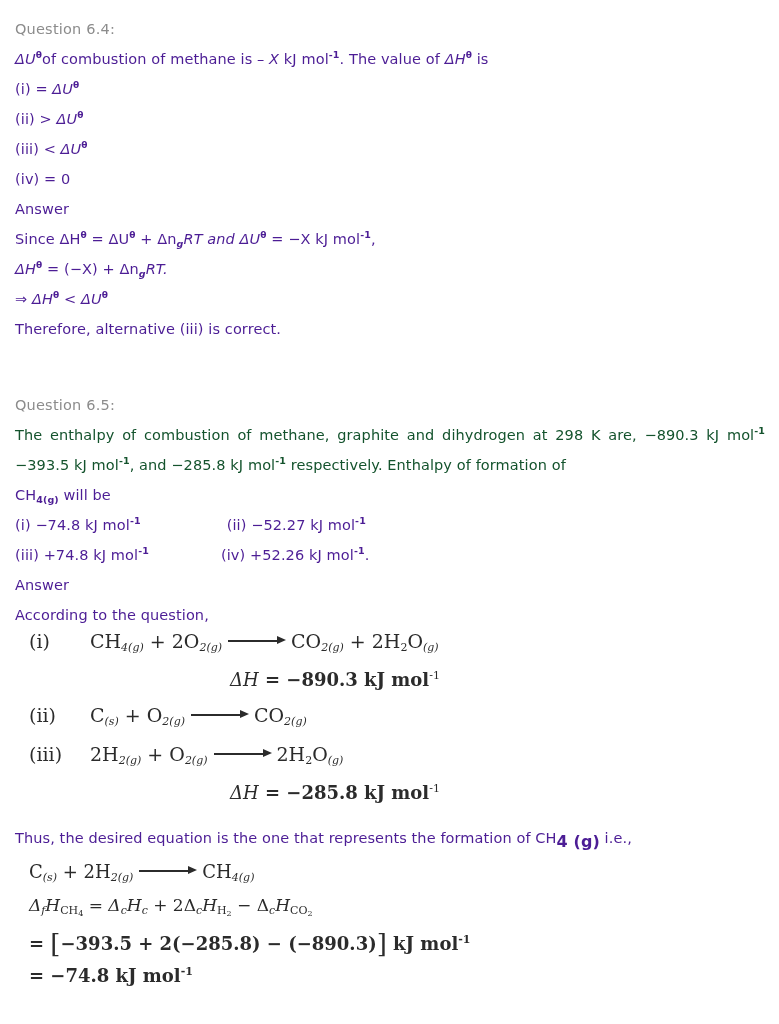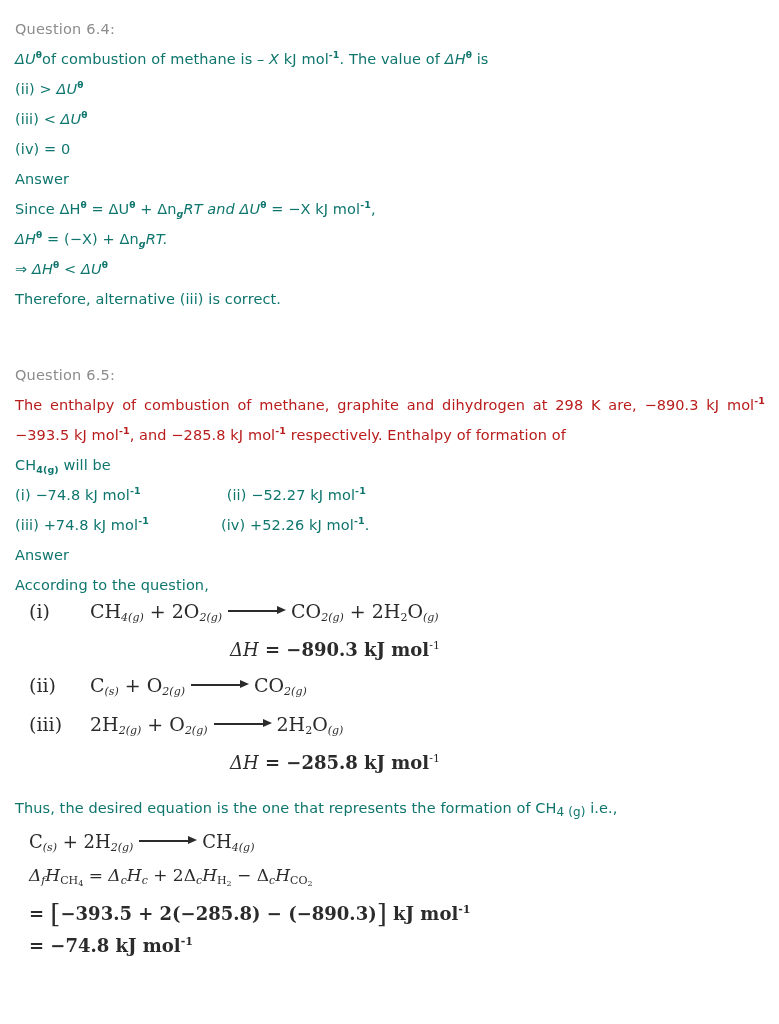--- a/index.html
+++ b/index.html
@@ -32,28 +32,28 @@
   
   .qhead {
     color: #8c8c8c;
     font-size: 14.5px;
     line-height: 30px;
     letter-spacing: .2px;
   }
   .line {
     font-size: 14.5px;
     line-height: 30px;
-    color: #0f766e;
+    color: #4c1d95;
     letter-spacing: .1px;
     white-space: nowrap;
   }
   .para {
     font-size: 14.5px;
     line-height: 30px;
-    color: #b91c1c;
+    color: #14532d;
     text-align: justify;
     letter-spacing: .1px;
   }
   .it { font-style: italic; }
   sup.th {
     font-size: 9px;
     font-weight: bold;
     vertical-align: super;
     line-height: 0;
   }
@@ -63,23 +63,24 @@
     vertical-align: super;
     line-height: 0;
   }
   sub.sb {
     font-size: 9.5px;
     font-weight: bold;
     vertical-align: -0.28em;
     line-height: 0;
   }
   sub.sbn {
-    font-size: 12px;
+    font-size: 16px;
     vertical-align: -0.28em;
     line-height: 0;
+    font-weight: bold;
   }
   .gi { font-style: italic; font-weight: bold; font-size: 9.5px; }
   .gap { display: inline-block; width: 86px; }
   .spacer { height: 46px; }
 
   
   .math {
     font-family: "DejaVu Serif", "Liberation Serif", serif;
     color: #2b2b2b;
     white-space: nowrap;
@@ -168,20 +169,24 @@
 <div class="page">
   <div class="col">
 
     <div class="qhead">Question 6.4:</div>
 
     <div class="line">
       <span class="it">ΔU</span><sup class="th">θ</sup><span>of combustion of methane is – </span><span class="it">X</span><span> kJ mol</span><sup class="mo">-1</sup><span>. The value of </span><span class="it">ΔH</span><sup class="th">θ</sup><span> is</span>
     </div>
 
     <div class="line">
+      <span>(i)</span>
+      <span class="it">= ΔU</span><sup class="th">θ</sup>
+    </div>
+    <div class="line">
       <span>(ii)</span>
       <span class="it">&gt; ΔU</span><sup class="th">θ</sup>
     </div>
     <div class="line">
       <span>(iii)</span>
       <span class="it">&lt; ΔU</span><sup class="th">θ</sup>
     </div>
     <div class="line">
       <span>(iv)</span>
       <span>= 0</span>

